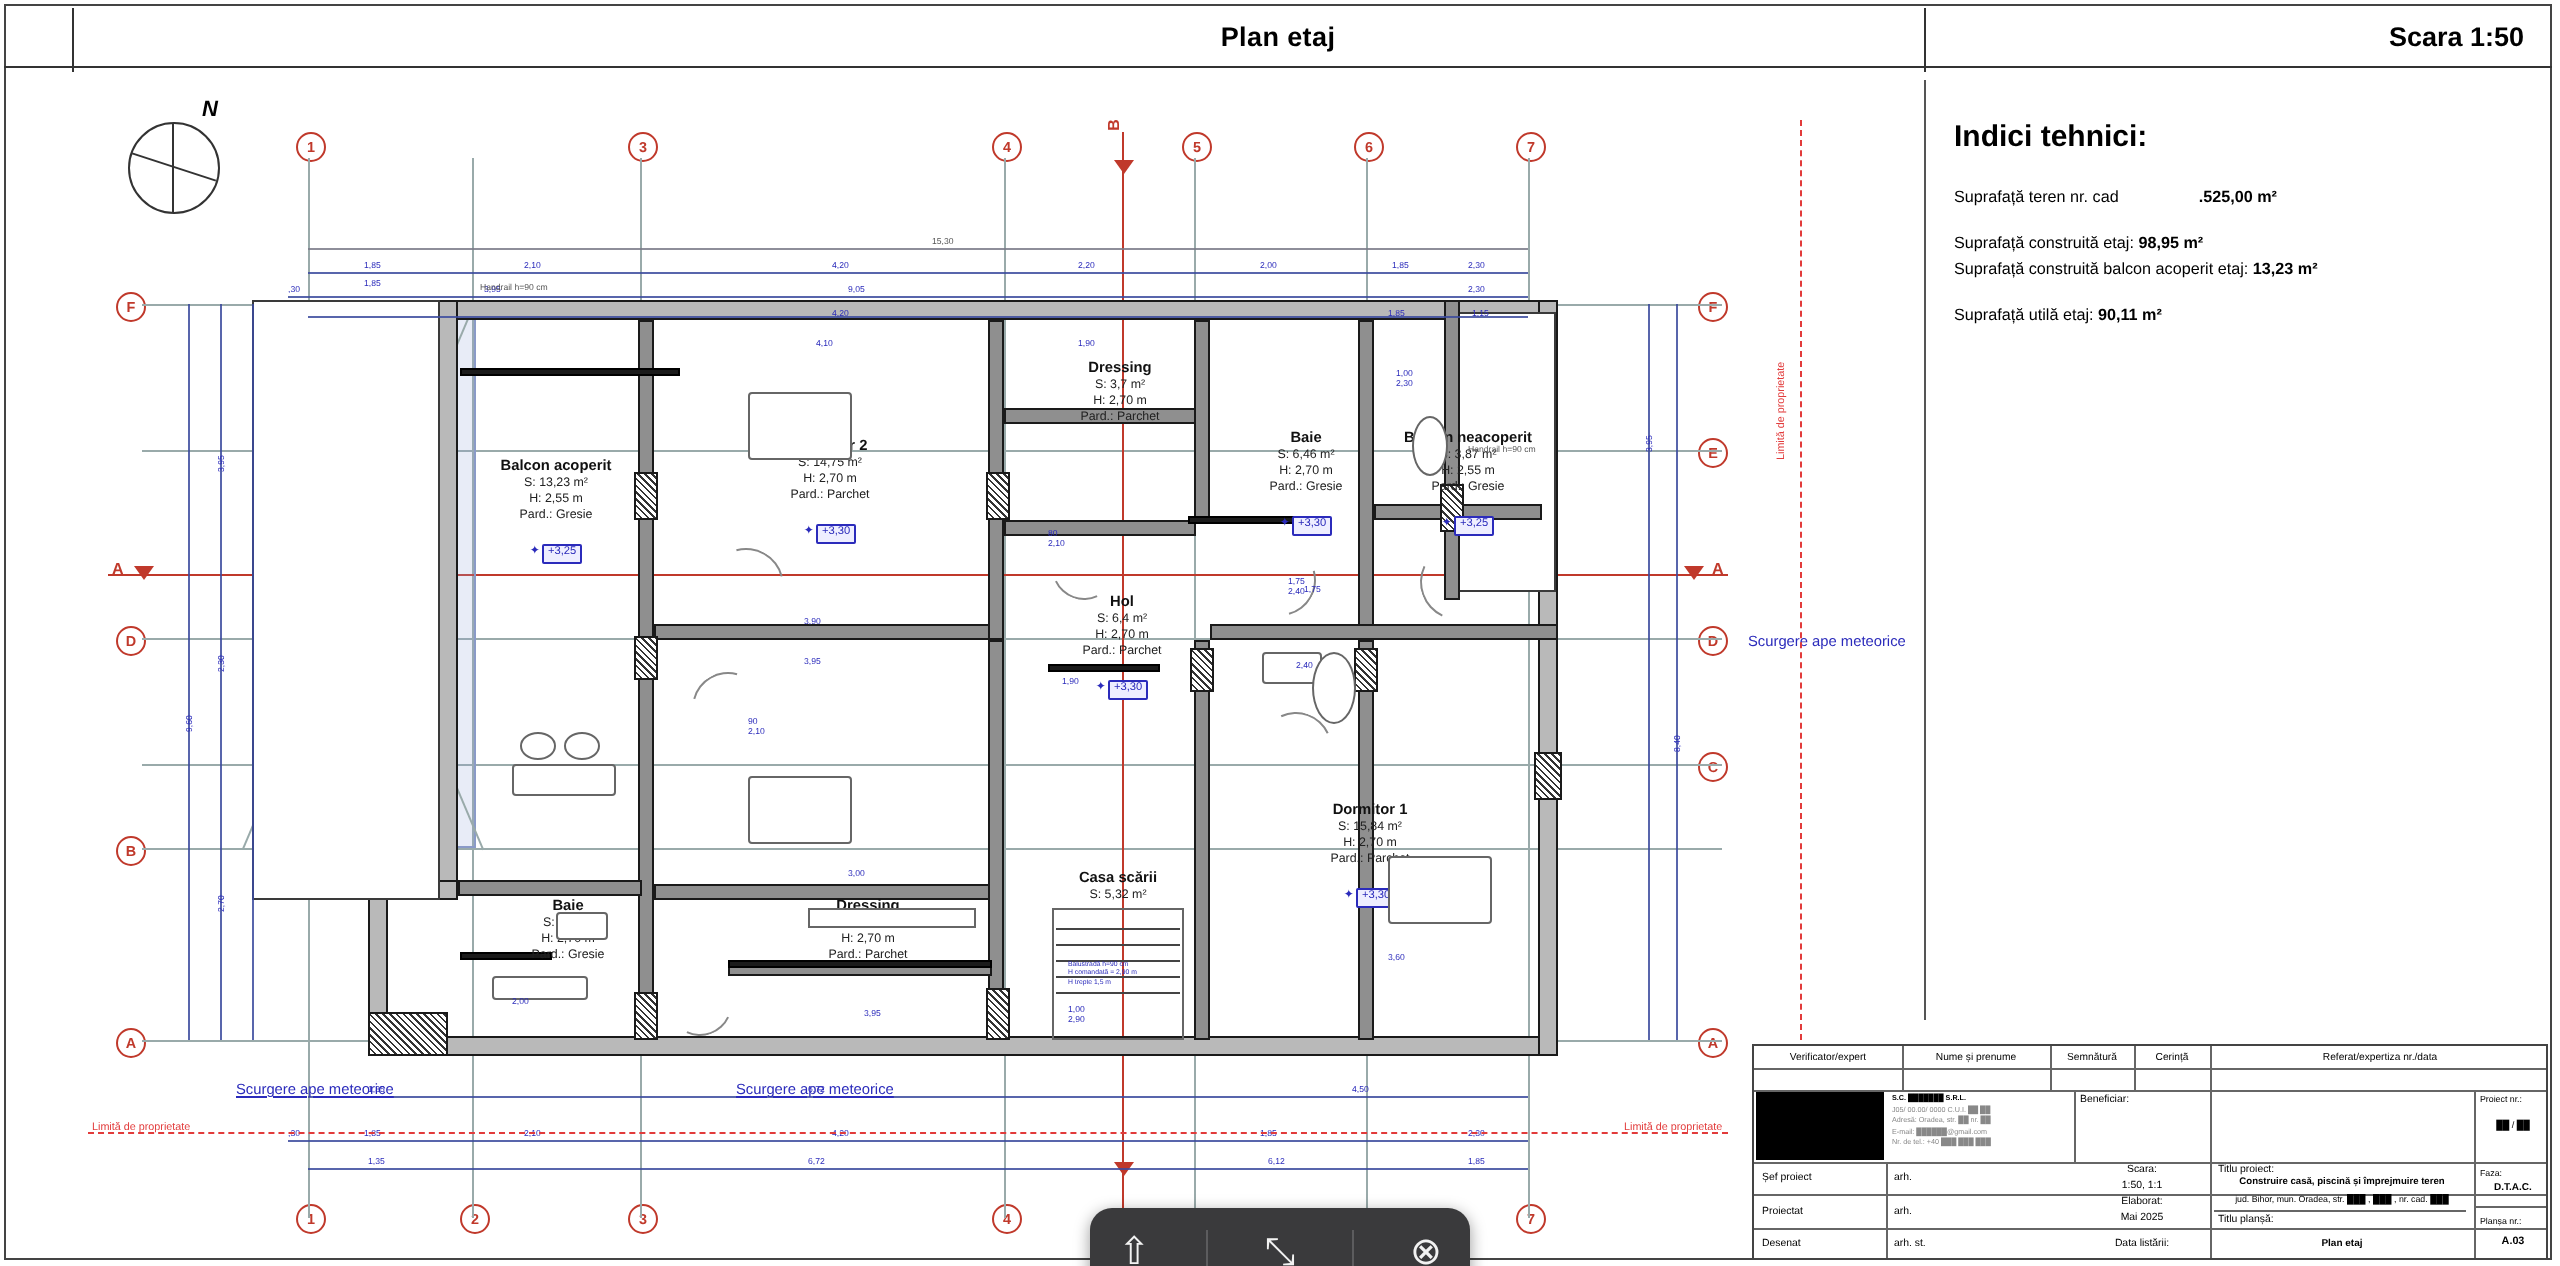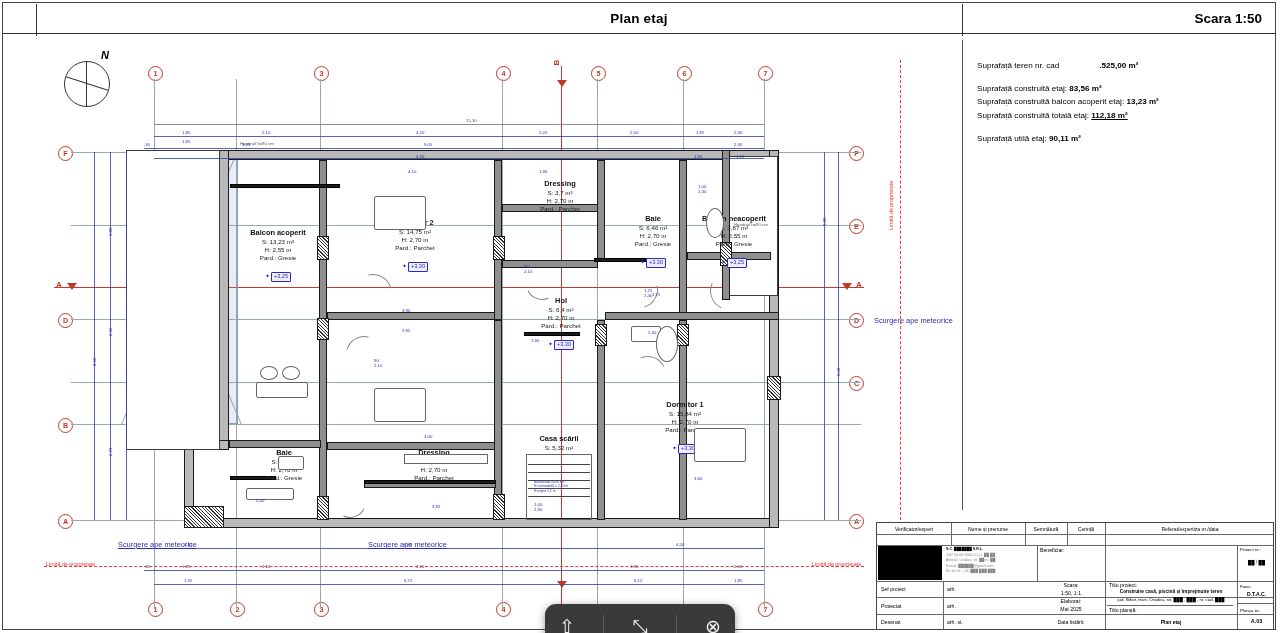--- a/index.html
+++ b/index.html
@@ -120,32 +120,30 @@
   <div class="frame-outer"></div>
 
   <div class="hdr-band">
     <div class="hdr-vline" style="left:34px"></div>
     <div class="hdr-vline" style="left:960px"></div>
     <div class="hdr-title">Plan etaj</div>
     <div class="hdr-scale">Scara 1:50</div>
   </div>
 
   <div class="indici">
+    <h2>Indici tehnici:</h2>
     <div class="row">
       <span>Suprafață teren nr. cad</span><span class="val-right">.525,00 m²</span>
     </div>
     <div class="gap"></div>
     <div class="row">
-      <span>Suprafață construită etaj:</span> <b>83,56 m²</b>
+      <span>Suprafață construită etaj:</span> <b>98,95 m²</b>
     </div>
     <div class="row">
       <span>Suprafață construită balcon acoperit etaj:</span> <b>13,23 m²</b>
-    </div>
-    <div class="row">
-      <span>Suprafață construită totală etaj:</span> <span class="ul">112,18 m²</span>
     </div>
     <div class="gap"></div>
     <div class="row">
       <span>Suprafață utilă etaj:</span> <b>90,11 m²</b>
     </div>
   </div>
 
   <div class="draw">
 
     <div class="compass" style="left:30px;top:25px">

